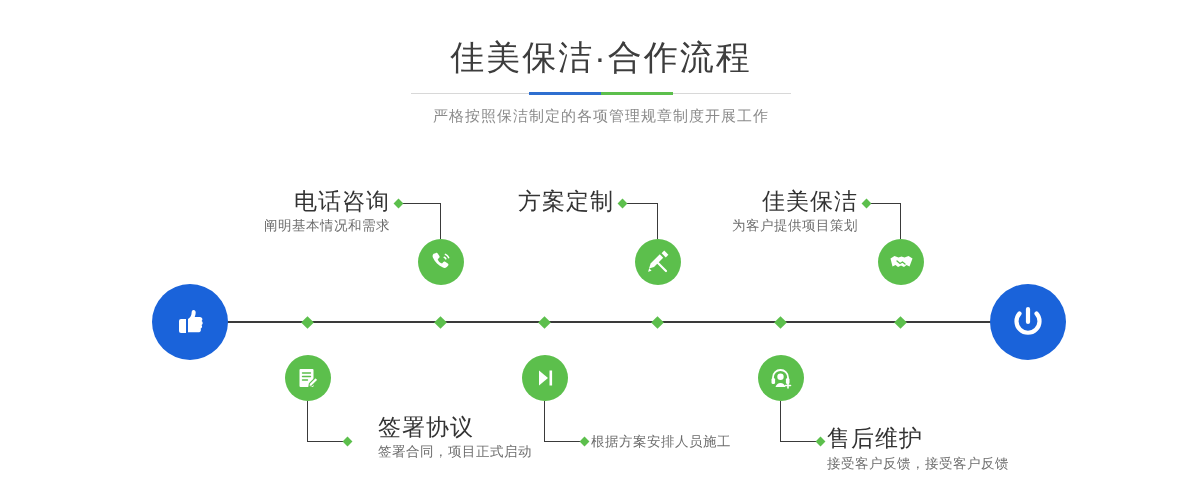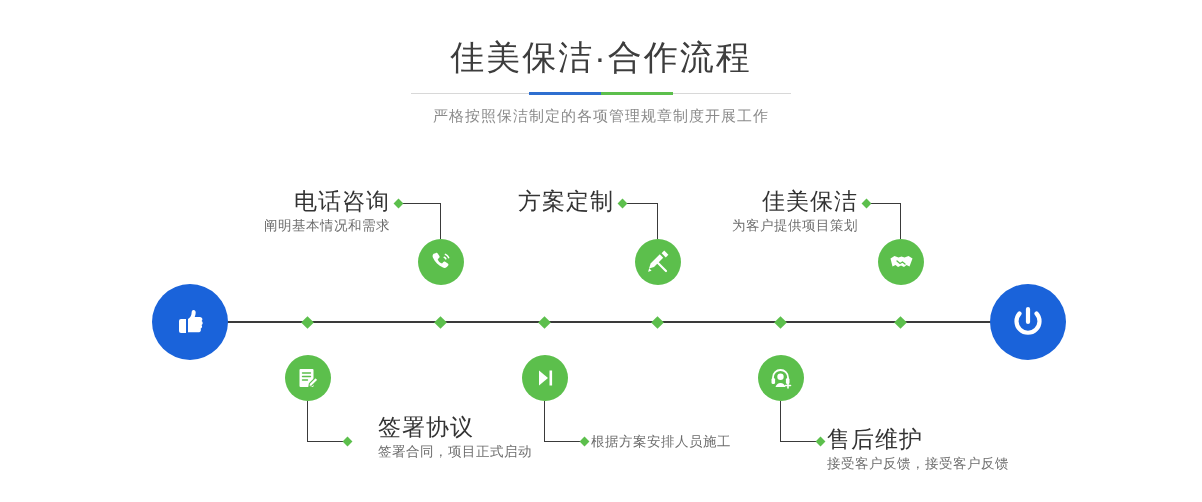--- a/index.html
+++ b/index.html
@@ -307,19 +307,19 @@
           <rect x="17.9" y="13" width="3.6" height="6" rx="1.5" fill="#ffffff"></rect>
           <path d="M12.5 8.5a3.2 3.2 0 1 1 0 6.4 3.2 3.2 0 0 1 0-6.4z" fill="#ffffff"></path>
           <path d="M7.5 22c.8-2.6 2.8-4 5-4s4.2 1.4 5 4z" fill="#ffffff"></path>
           <path d="M20 18v5M17.5 20.5h5" stroke="#ffffff" stroke-width="1.6" stroke-linecap="round"></path>
         </svg>
       </span>
     </div>
     <div class="conn v" style="left:780px; top:401px; height:40px;"></div>
     <div class="conn h" style="left:780px; top:441px; width:40px;"></div>
     <div class="tip" style="left:817px; top:437.5px;"></div>
-    <div class="lbl left-align" style="left:827px; top:428px; width:260px;">
+    <div class="lbl left-align" style="left:827px; top:428px; width:260px;font-family:Liberation Serif, serif;">
       <div class="main">售后维护</div>
       <div class="sub">接受客户反馈，接受客户反馈</div>
     </div>
 
   </div>
 </div>
 
 </body></html>

